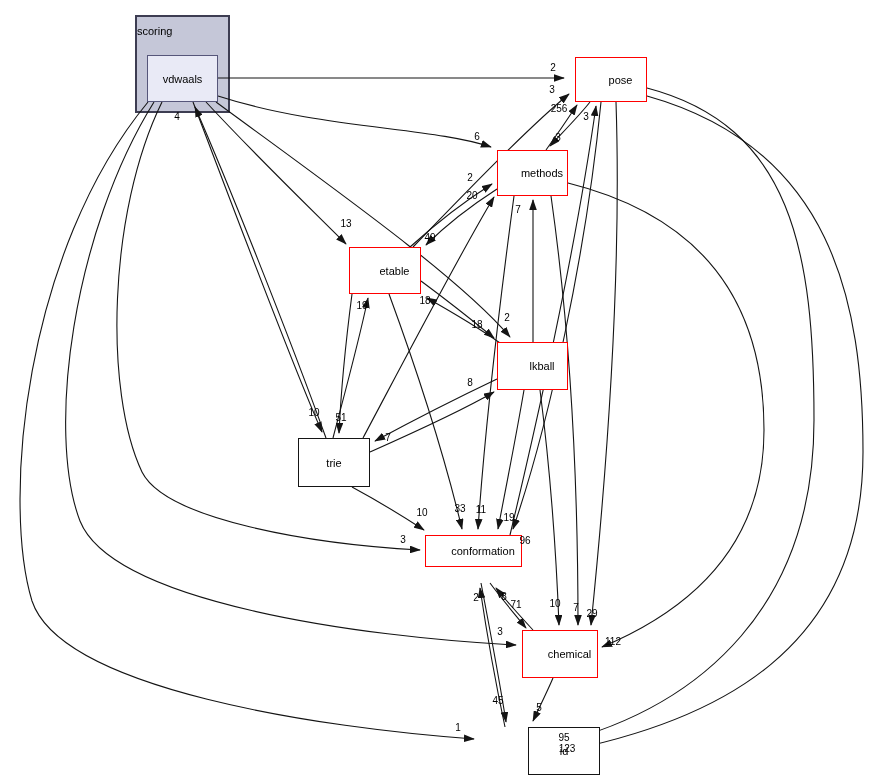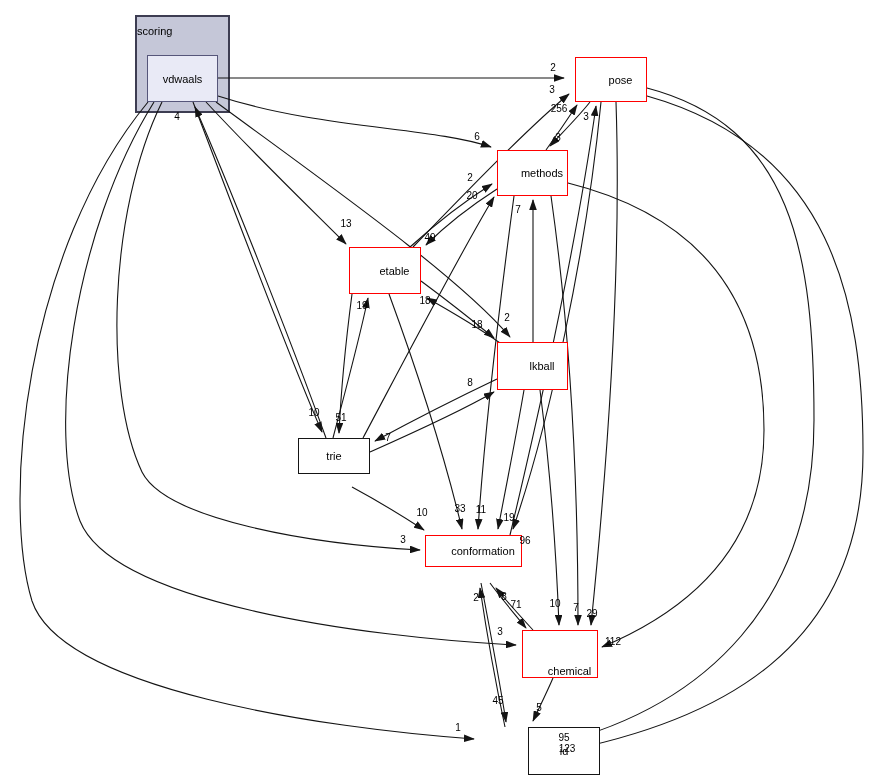--- a/index.html
+++ b/index.html
@@ -113,27 +113,27 @@
     </div>
   <div class="node red" style="left:497px;top:150px;width:71px;height:46px;">
       <span>methods</span>
     </div>
   <div class="node red" style="left:349px;top:247px;width:72px;height:47px;">
       <span>etable</span>
     </div>
   <div class="node red" style="left:497px;top:342px;width:71px;height:48px;">
       <span>lkball</span>
     </div>
-  <div class="node plain" style="left:298px;top:438px;width:72px;height:36px;">
+  <div class="node plain" style="left:298px;top:438px;width:72px;height:49px;">
       <span>trie</span>
     </div>
   <div class="node red" style="left:425px;top:535px;width:97px;height:32px;">
       <span>conformation</span>
     </div>
-  <div class="node red" style="left:522px;top:630px;width:76px;height:48px;align-items:flex-end;">
+  <div class="node red" style="left:522px;top:630px;width:76px;height:48px;">
       <span>chemical</span>
     </div>
   <div class="node plain" style="left:480px;top:727px;width:72px;height:48px;margin-left:48px;">
       <span>id</span>
     </div>
 
   <div class="elabel" style="left:553px;top:67px">2</div>
   <div class="elabel" style="left:552px;top:89px">3</div>
   <div class="elabel" style="left:559px;top:108px">256</div>
   <div class="elabel" style="left:558px;top:137px">3</div>

